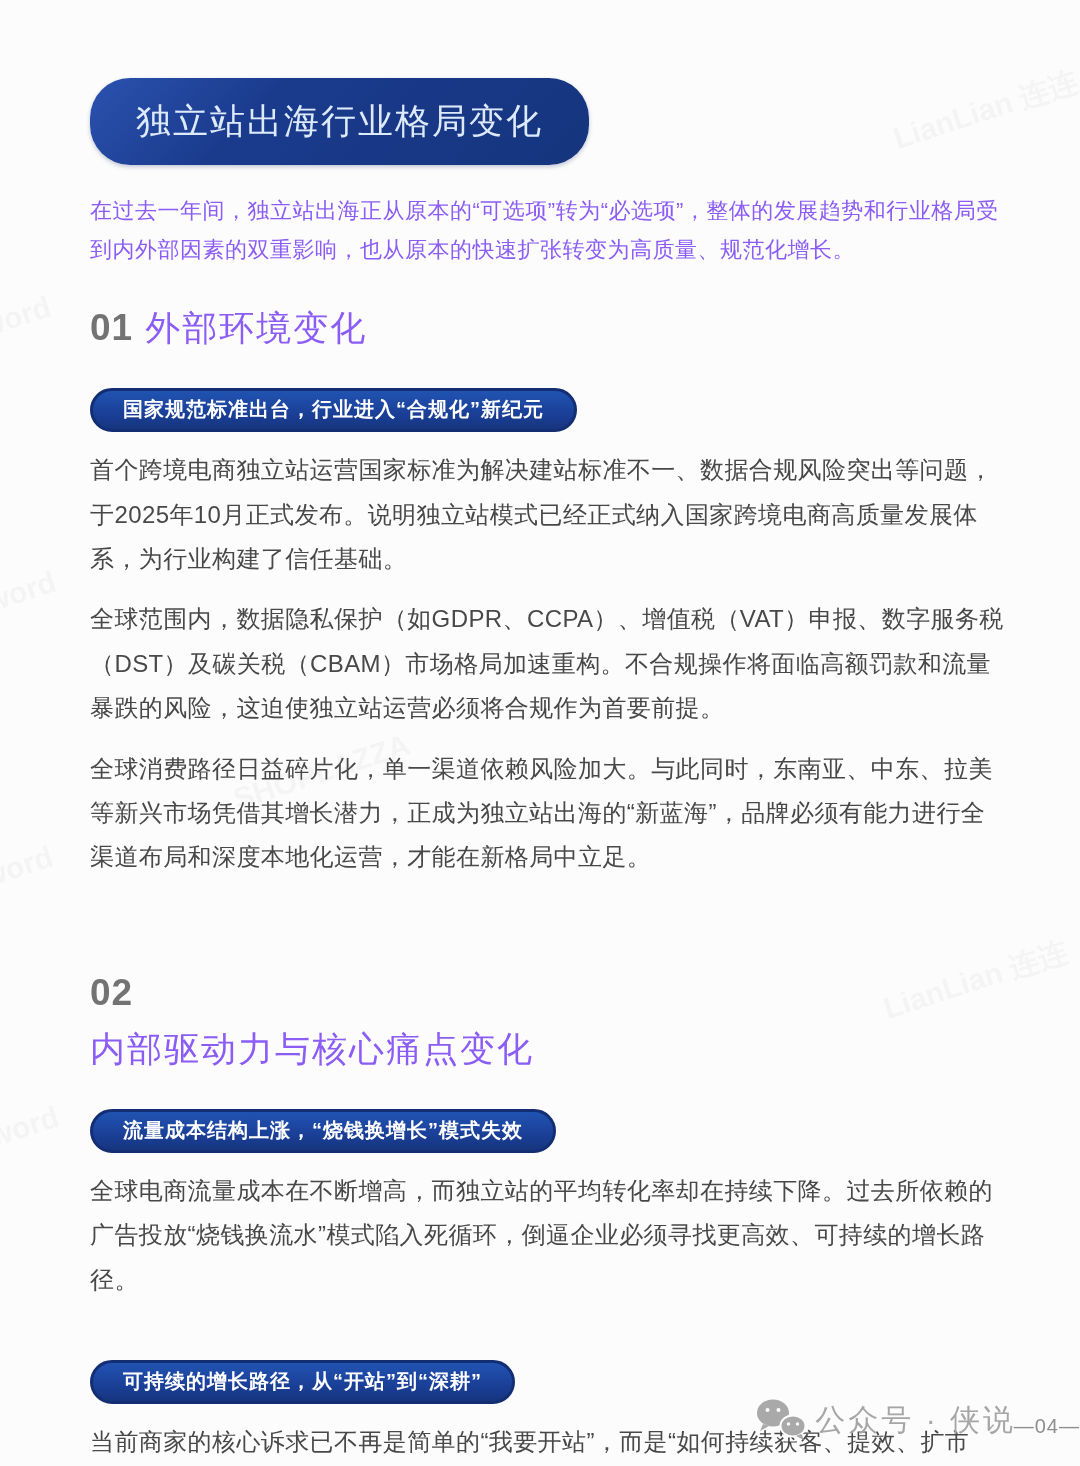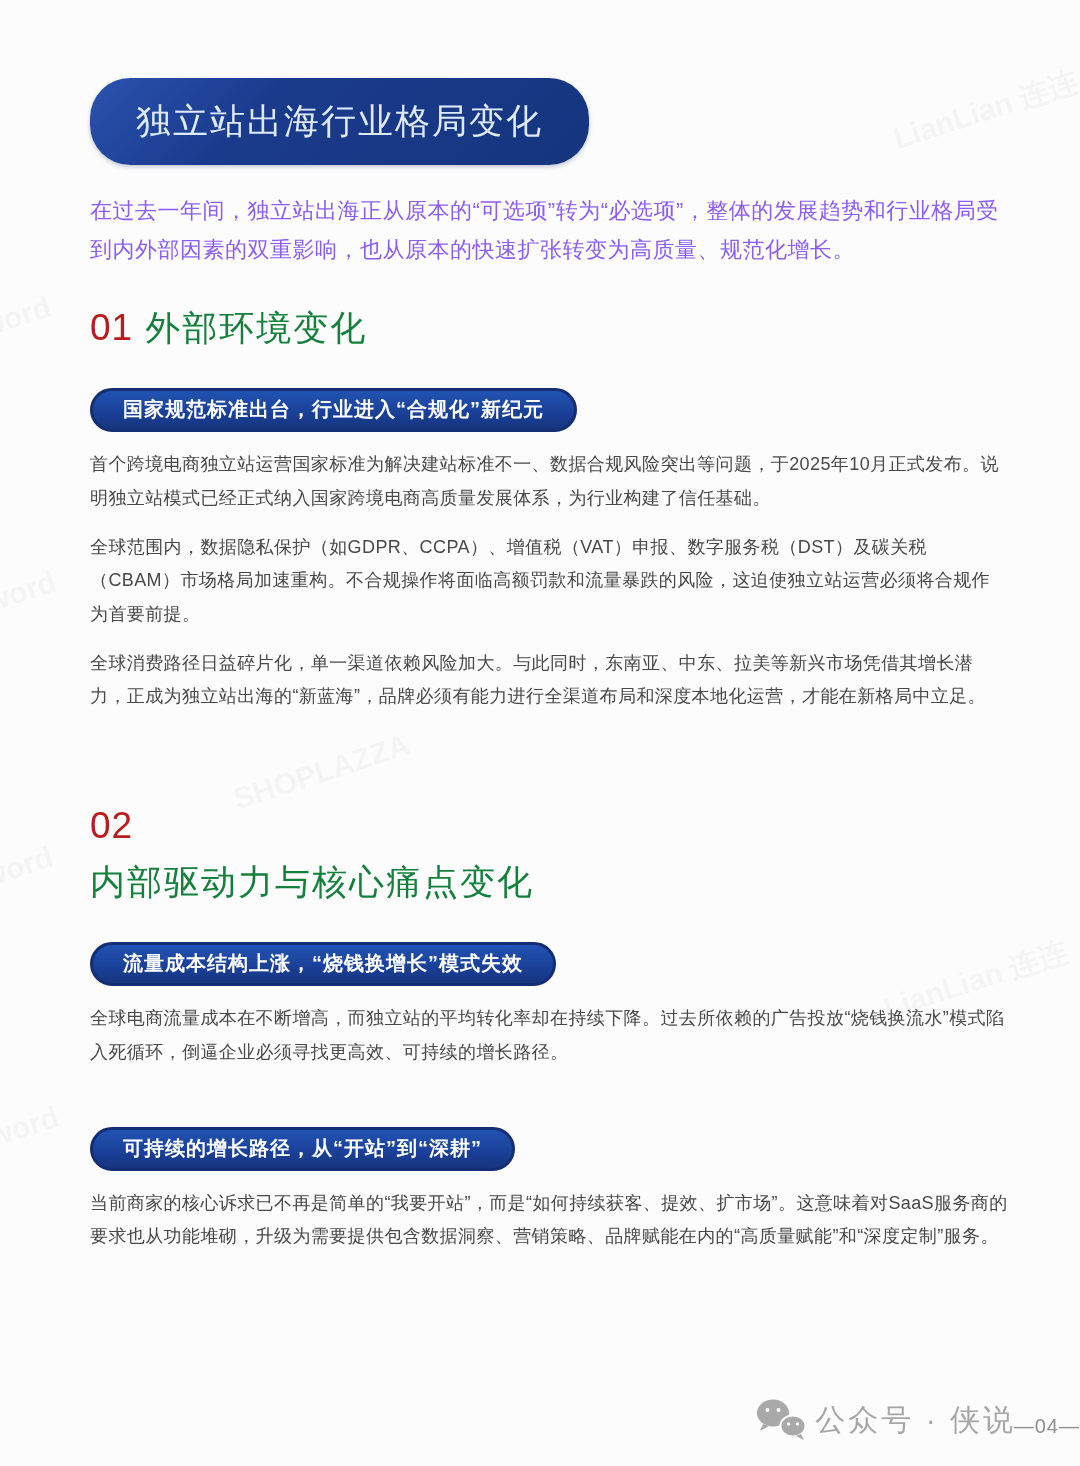--- a/index.html
+++ b/index.html
@@ -20,30 +20,30 @@
     display:inline-block; margin:78px 0 0 90px; padding:20px 46px;
     background:linear-gradient(135deg,#2a52ae 0%, #1a3a8c 35%, #16357e 100%);
     border-radius:40px; box-shadow:0 2px 4px rgba(20,40,100,0.25);
   }
   .banner-title { font-size:35px; letter-spacing:2px; color:#ddeafb; font-weight:normal; }
   .intro {
     margin:26px 72px 0 90px; font-size:22px; line-height:1.78;
     color:#8b5cf6; letter-spacing:0.5px;
   }
   .section-heading { margin:36px 0 0 90px; display:flex; align-items:baseline; gap:12px; }
-  .section-number { font-size:37px; font-weight:normal; color:#b91c1c; letter-spacing:1px; }
-  .section-title { font-size:35px; color:#15803d; letter-spacing:2px; }
+  .section-number { font-size:37px; font-weight:bold; color:#737373; letter-spacing:1px; }
+  .section-title { font-size:35px; color:#8b5cf6; letter-spacing:2px; }
   .pill {
     display:inline-block; margin:36px 0 0 90px; padding:5px 30px 6px 30px;
     background:linear-gradient(180deg,#2153b2 0%, #1a3f97 60%, #16357e 100%);
     border:3px solid #132e72; border-radius:24px;
   }
   .pill-label { font-size:20px; font-weight:bold; color:#ffffff; letter-spacing:1px; }
   .para {
-    margin:16px 72px 0 90px; font-size:18px; line-height:1.85;
+    margin:16px 72px 0 90px; font-size:24px; line-height:1.85;
     color:#484848; letter-spacing:0.4px;
   }
   
   .page-number {
     position:absolute; bottom:28px; left:0; width:100%; text-align:right;
     font-size:20px; color:#8f8f8f; letter-spacing:1px;
   }
   .wechat-badge {
     position:absolute; right:64px; bottom:22px; display:flex;
     align-items:center; gap:4px; color:#a0a0a0;

